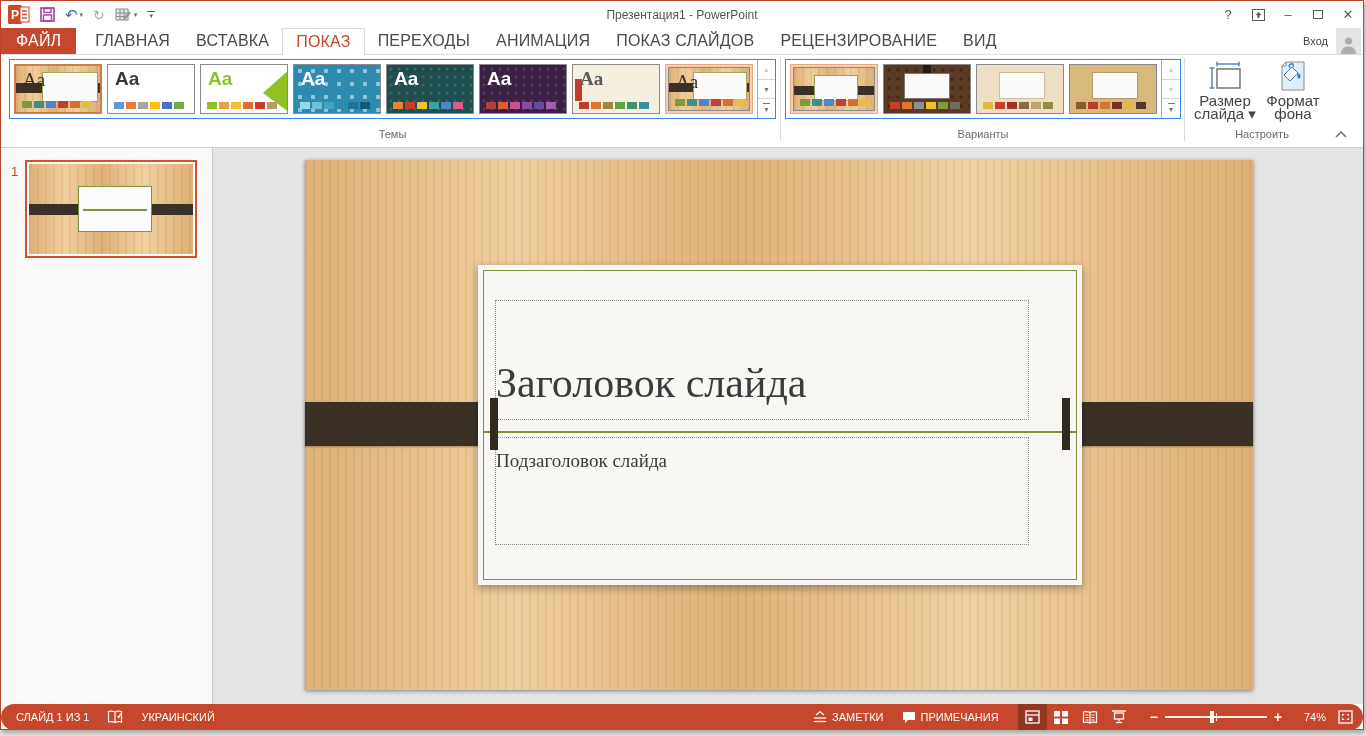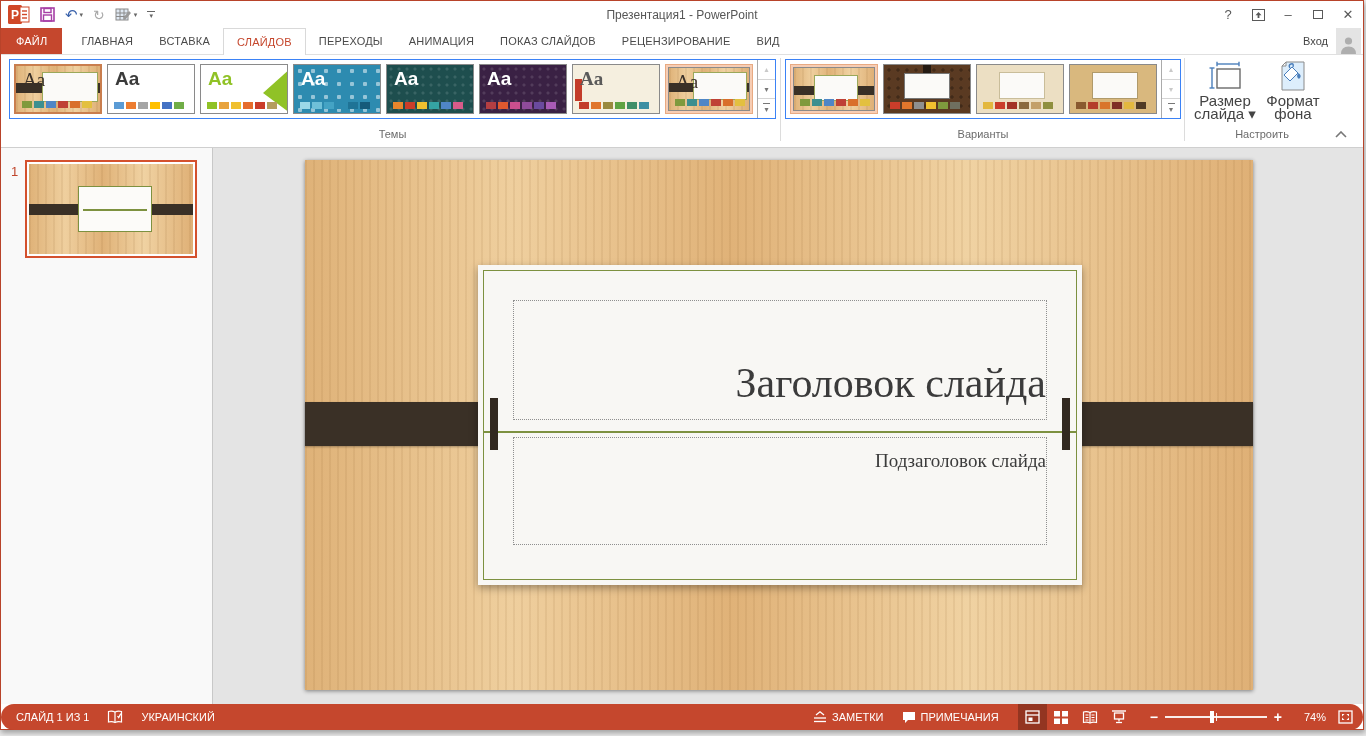--- a/index.html
+++ b/index.html
@@ -20,21 +20,21 @@
   .qatmore .bar { width:8px; border-top:1px solid #666; margin-bottom:1px; }
   .qatmore .chev { font-size:7px; line-height:5px; }
   .win-title { position:absolute; left:0; right:0; text-align:center; font-size:12px; color:#565656; pointer-events:none; }
   .win-controls { margin-left:auto; display:flex; align-items:center; height:100%; }
   .win-controls .wc { width:30px; height:100%; display:flex; align-items:center; justify-content:center;
     color:#595959; font-size:13px; cursor:default; }
   .maxbox { width:10px; height:9px; border:1px solid #595959; display:inline-block; }
 
   
   .tabrow { height:27px; display:flex; align-items:stretch; background:#fff; border-bottom:1px solid #e0e0e0; position:relative; }
-  .tab { display:flex; align-items:center; padding:0 13px; font-size:11px; color:#4a4a4a; letter-spacing:.2px; cursor:default; }
+  .tab { display:flex; align-items:center; padding:0 13px; font-size:16px; color:#4a4a4a; letter-spacing:.2px; cursor:default; }
   .tab.file { background:#c5472d; color:#fff; padding:0 15px; margin-right:6px; }
   .tab.active { background:#fff; color:#c5472d; border:1px solid #d9d9d9; border-bottom:none; margin-bottom:-1px; z-index:2; }
   .signin { margin-left:auto; display:flex; align-items:center; gap:8px; padding-right:2px; }
   .signin-label { font-size:11px; color:#444; }
   .avatar { width:25px; height:26px; background:#e4e4e4; display:flex; align-items:flex-end; justify-content:center; overflow:hidden; }
 
   
   .ribbon { height:93px; position:relative; background:#fff; border-bottom:1px solid #cfcfcf; }
   .gallery { position:absolute; top:4px; height:60px; border:1px solid #3b82f6; background:#fff; display:flex; }
   .gal-themes { left:8px; width:767px; }
@@ -105,22 +105,22 @@
   .slide { position:absolute; left:92px; top:12px; width:948px; height:530px;
     box-shadow:0 1px 4px rgba(0,0,0,.45); }
   .band { position:absolute; top:242px; height:44px; background:#3a3026; z-index:1;
     box-shadow:0 1px 2px rgba(0,0,0,.3); }
   .band-l { left:0; width:190px; } .band-r { right:0; width:190px; }
   .band-cap { position:absolute; top:238px; width:8px; height:52px; background:#322920; z-index:4; }
   .cap-l { left:185px; } .cap-r { right:183px; }
   .card { position:absolute; left:173px; top:105px; width:604px; height:320px; background:#f8f7f4; z-index:2;
     box-shadow:0 3px 8px rgba(0,0,0,.35); }
   .card::before { content:""; position:absolute; inset:5px; border:1px solid #7d9140; pointer-events:none; }
-  .ph { position:absolute; left:35px; width:534px; border:1px dotted #8f8f8f; z-index:3;
-    display:flex; justify-content:flex-end; color:#3b3b3b; font-family:"Liberation Serif","DejaVu Serif",serif; }
+  .ph { position:absolute; left:17px; width:534px; border:1px dotted #8f8f8f; z-index:3;
+    display:flex; justify-content:flex-start; color:#3b3b3b; font-family:"Liberation Serif","DejaVu Serif",serif; }
   .ph-title { top:35px; height:120px; align-items:flex-end; padding-bottom:12px; font-size:42px; }
   .ph-sub { top:172px; height:108px; align-items:flex-start; padding-top:12px; font-size:19px; }
   .green-line { position:absolute; left:6px; right:6px; top:166px; height:2px; background:#7d9140; z-index:3; }
 
   
   .statusbar { height:26px; background:#c5472d; color:#fff; display:flex; align-items:center;
     font-size:11px; padding:0 6px;border-radius:13px; }
   .sb-item { display:flex; align-items:center; gap:5px; padding:0 9px; height:100%; cursor:default; white-space:nowrap; }
   .sb-views { display:flex; height:100%; margin-left:10px; }
   .sb-view { width:29px; height:100%; display:flex; align-items:center; justify-content:center; cursor:default; }
@@ -195,21 +195,21 @@
           <span class="maxbox"></span>
         </span>
       <span class="wc">✕</span>
     </div>
   </div>
 
   <div class="tabrow">
     <span class="tab file">ФАЙЛ</span>
     <span class="tab">ГЛАВНАЯ</span>
     <span class="tab">ВСТАВКА</span>
-    <span class="tab active">СЛАЙДОВ</span>
+    <span class="tab active">ПОКАЗ</span>
     <span class="tab">ПЕРЕХОДЫ</span>
     <span class="tab">АНИМАЦИЯ</span>
     <span class="tab">ПОКАЗ СЛАЙДОВ</span>
     <span class="tab">РЕЦЕНЗИРОВАНИЕ</span>
     <span class="tab">ВИД</span>
     <span class="signin">
       <span class="signin-label">Вход</span>
       <span class="avatar">
         <svg width="19" height="19" viewBox="0 0 19 19">
           <circle cx="9.5" cy="6" r="3.6" fill="#aeaeae"></circle>

